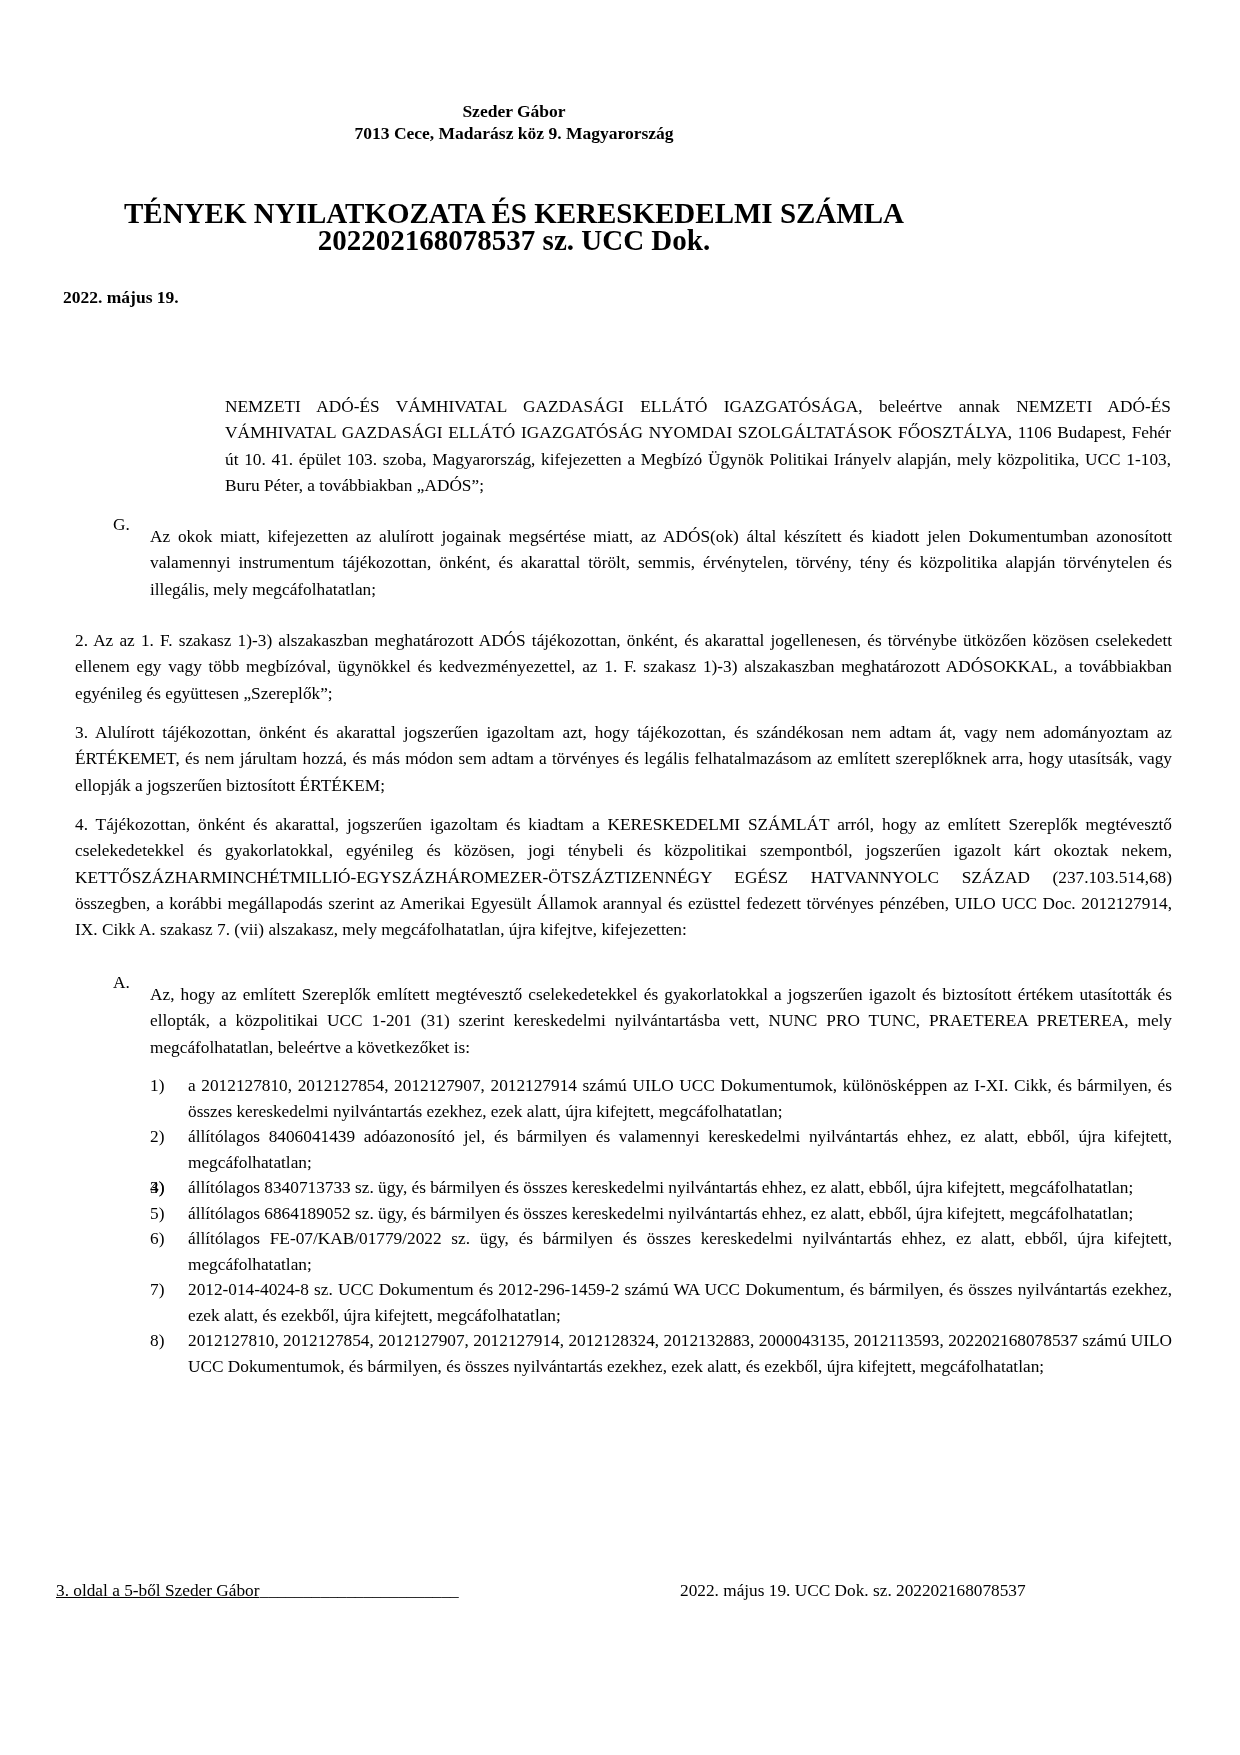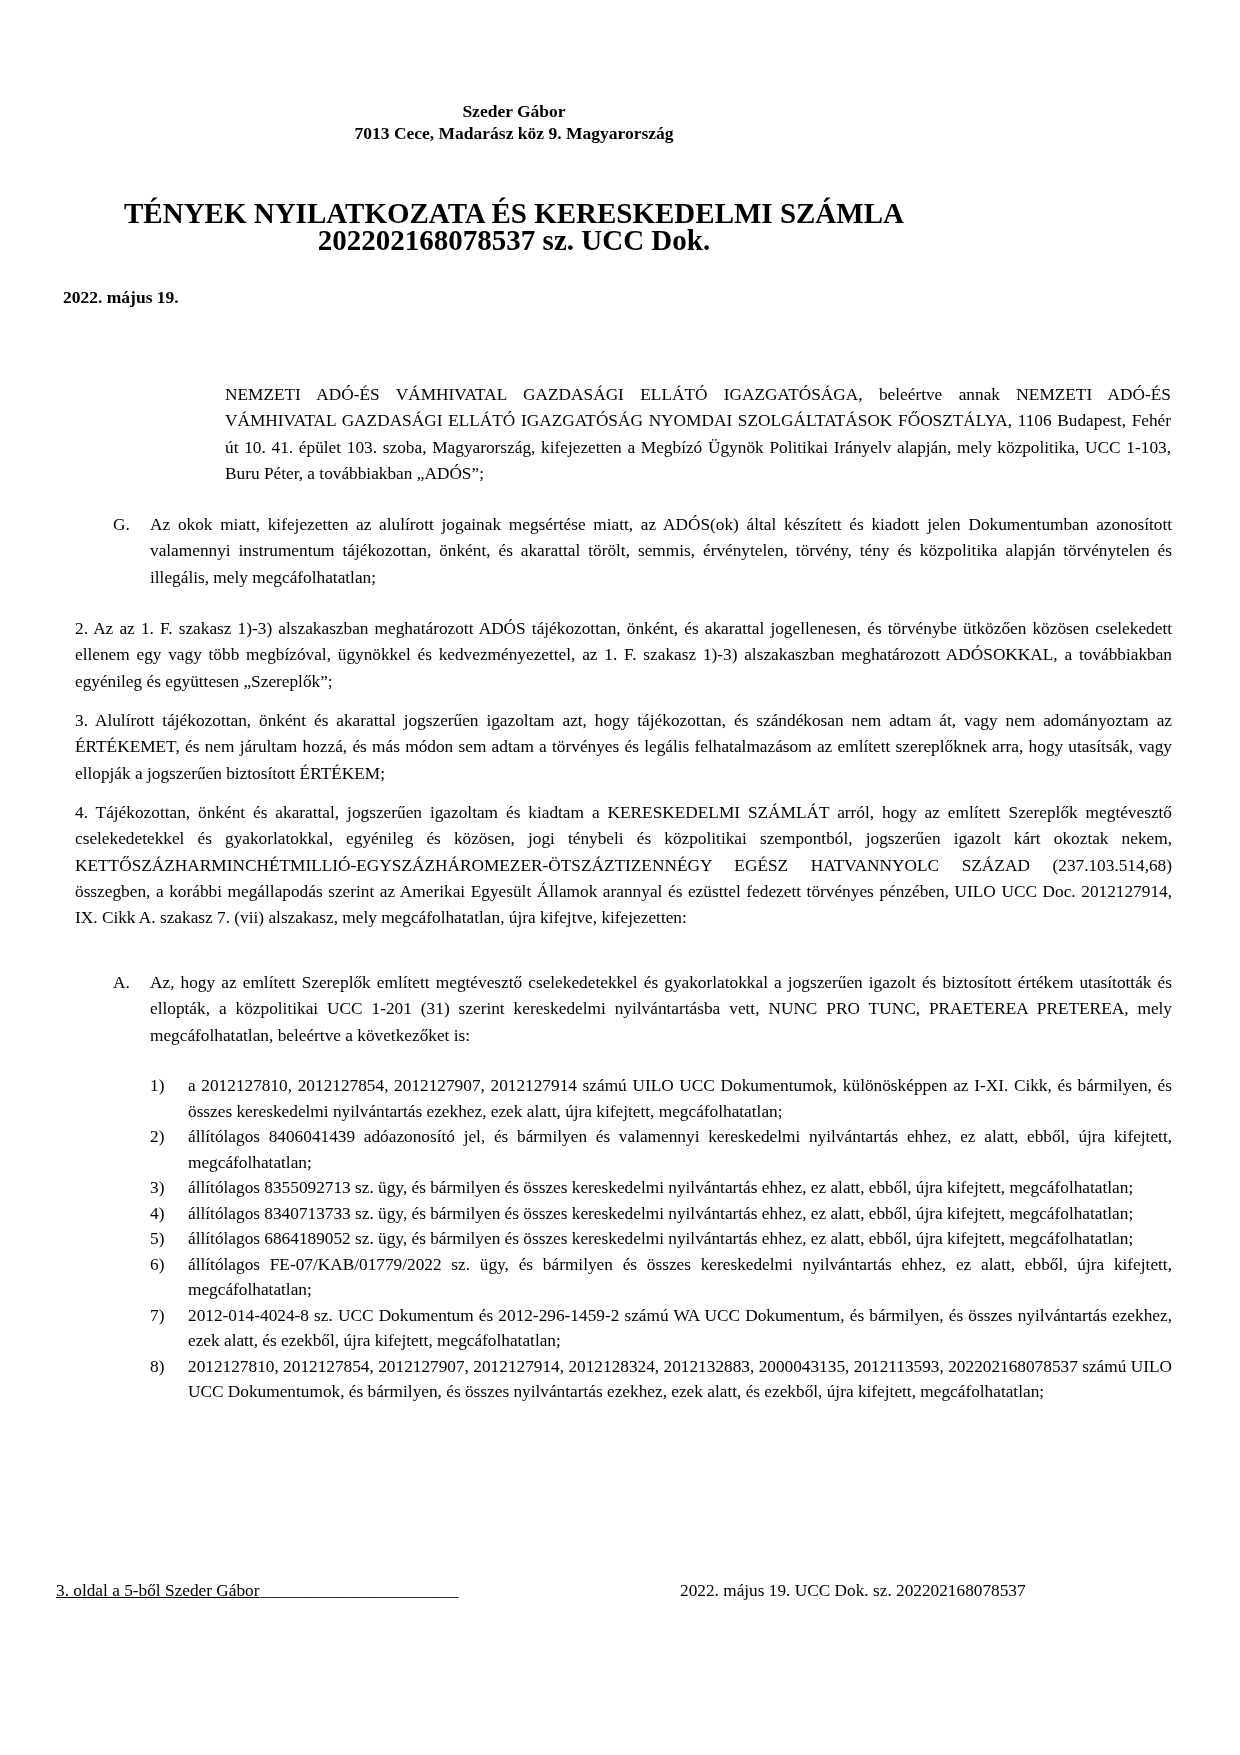--- a/index.html
+++ b/index.html
@@ -4,21 +4,21 @@
 <style>
   html, body { margin: 0; padding: 0; background: #ffffff; }
   body { width: 1240px; height: 1755px; position: relative; overflow: hidden;
          font-family: "Liberation Serif", "DejaVu Serif", serif; color: #000; }
   .page { position: absolute; left: 0; top: 0; width: 1240px; height: 1755px; }
   .hdr { position: absolute; left: 0; width: 1028px; text-align: center; font-weight: bold; }
   .hdr-line { font-size: 17.5px; line-height: 22px; height: 22px; }
   .title-line { font-size: 29px; line-height: 27px; height: 27px; }
   .date { position: absolute; left: 63px; top: 287px; font-size: 17.5px; font-weight: bold; }
   .para { position: absolute; font-size: 17.3px; line-height: 26.3px; text-align: justify; }
-  .para.last-left { text-align-last: left; }
+  .para.last-left { text-align-last: left; margin-top: 12px; }
   .marker { position: absolute; font-size: 17.3px; line-height: 26.3px; }
   .list { position: absolute; left: 150px; width: 1022px; top: 1073px; }
   .li { position: relative; font-size: 17.3px; line-height: 25.5px; padding-left: 38px; text-align: justify; }
   .li .num { position: absolute; left: 0; top: 0; }
   .footer { position: absolute; top: 1580px; font-size: 17.3px; line-height: 22px; }
 </style>
 </head>
 <body>
 
 <div class="page">
@@ -43,21 +43,21 @@
   <div class="para last-left" style="left:75px; top:616px; width:1097px;">2. Az az 1. F. szakasz 1)-3) alszakaszban meghatározott ADÓS tájékozottan, önként, és akarattal jogellenesen, és törvénybe ütközően közösen cselekedett ellenem egy vagy több megbízóval, ügynökkel és kedvezményezettel, az 1. F. szakasz 1)-3) alszakaszban meghatározott ADÓSOKKAL, a továbbiakban egyénileg és együttesen „Szereplők”;</div>
   <div class="para last-left" style="left:75px; top:708px; width:1097px;">3. Alulírott tájékozottan, önként és akarattal jogszerűen igazoltam azt, hogy tájékozottan, és szándékosan nem adtam át, vagy nem adományoztam az ÉRTÉKEMET, és nem járultam hozzá, és más módon sem adtam a törvényes és legális felhatalmazásom az említett szereplőknek arra, hogy utasítsák, vagy ellopják a jogszerűen biztosított ÉRTÉKEM;</div>
   <div class="para last-left" style="left:75px; top:800px; width:1097px;">4. Tájékozottan, önként és akarattal, jogszerűen igazoltam és kiadtam a KERESKEDELMI SZÁMLÁT arról, hogy az említett Szereplők megtévesztő cselekedetekkel és gyakorlatokkal, egyénileg és közösen, jogi ténybeli és közpolitikai szempontból, jogszerűen igazolt kárt okoztak nekem, KETTŐSZÁZHARMINCHÉTMILLIÓ-EGYSZÁZHÁROMEZER-ÖTSZÁZTIZENNÉGY EGÉSZ HATVANNYOLC SZÁZAD (237.103.514,68) összegben, a korábbi megállapodás szerint az Amerikai Egyesült Államok arannyal és ezüsttel fedezett törvényes pénzében, UILO UCC Doc. 2012127914, IX. Cikk A. szakasz 7. (vii) alszakasz, mely megcáfolhatatlan, újra kifejtve, kifejezetten:</div>
 
   <div class="marker" style="left:113px; top:970px;">A.</div>
   <div class="para last-left" style="left:150px; top:970px; width:1022px;">Az, hogy az említett Szereplők említett megtévesztő cselekedetekkel és gyakorlatokkal a jogszerűen igazolt és biztosított értékem utasították és ellopták, a közpolitikai UCC 1-201 (31) szerint kereskedelmi nyilvántartásba vett, NUNC PRO TUNC, PRAETEREA PRETEREA, mely megcáfolhatatlan, beleértve a következőket is:</div>
 
   <div class="list">
     <div class="li"><span class="num">1)</span><span>a 2012127810, 2012127854, 2012127907, 2012127914 számú UILO UCC Dokumentumok, különösképpen az I-XI. Cikk, és bármilyen, és összes kereskedelmi nyilvántartás ezekhez, ezek alatt, újra kifejtett, megcáfolhatatlan;</span></div>
     <div class="li"><span class="num">2)</span><span>állítólagos 8406041439 adóazonosító jel, és bármilyen és valamennyi kereskedelmi nyilvántartás ehhez, ez alatt, ebből, újra kifejtett, megcáfolhatatlan;</span></div>
-    <div class="li"><span class="num">3)</span><span>állítólagos 8355092713 sz. ügy, és bármilyen és összes kereskedelmi nyilvántartás ehhez, ez alatt, ebből, újra kifejtett, megcáfolhatatlan;</span></div>
+    <div class="li"><span class="num">3)</span></div>
     <div class="li"><span class="num">4)</span><span>állítólagos 8340713733 sz. ügy, és bármilyen és összes kereskedelmi nyilvántartás ehhez, ez alatt, ebből, újra kifejtett, megcáfolhatatlan;</span></div>
     <div class="li"><span class="num">5)</span><span>állítólagos 6864189052 sz. ügy, és bármilyen és összes kereskedelmi nyilvántartás ehhez, ez alatt, ebből, újra kifejtett, megcáfolhatatlan;</span></div>
     <div class="li"><span class="num">6)</span><span>állítólagos FE-07/KAB/01779/2022 sz. ügy, és bármilyen és összes kereskedelmi nyilvántartás ehhez, ez alatt, ebből, újra kifejtett, megcáfolhatatlan;</span></div>
     <div class="li"><span class="num">7)</span><span>2012-014-4024-8 sz. UCC Dokumentum és 2012-296-1459-2 számú WA UCC Dokumentum, és bármilyen, és összes nyilvántartás ezekhez, ezek alatt, és ezekből, újra kifejtett, megcáfolhatatlan;</span></div>
     <div class="li"><span class="num">8)</span><span>2012127810, 2012127854, 2012127907, 2012127914, 2012128324, 2012132883, 2000043135, 2012113593, 202202168078537 számú UILO UCC Dokumentumok, és bármilyen, és összes nyilvántartás ezekhez, ezek alatt, és ezekből, újra kifejtett, megcáfolhatatlan;</span></div>
   </div>
 
   <div class="footer" style="left:56px;text-decoration:underline;">3. oldal a 5-ből  Szeder Gábor</div>
   <div class="footer" style="left:260px;font-family:Liberation Serif, serif;">_______________________</div>
   <div class="footer" style="left:680px;">2022. május 19. UCC Dok. sz. 202202168078537</div>

